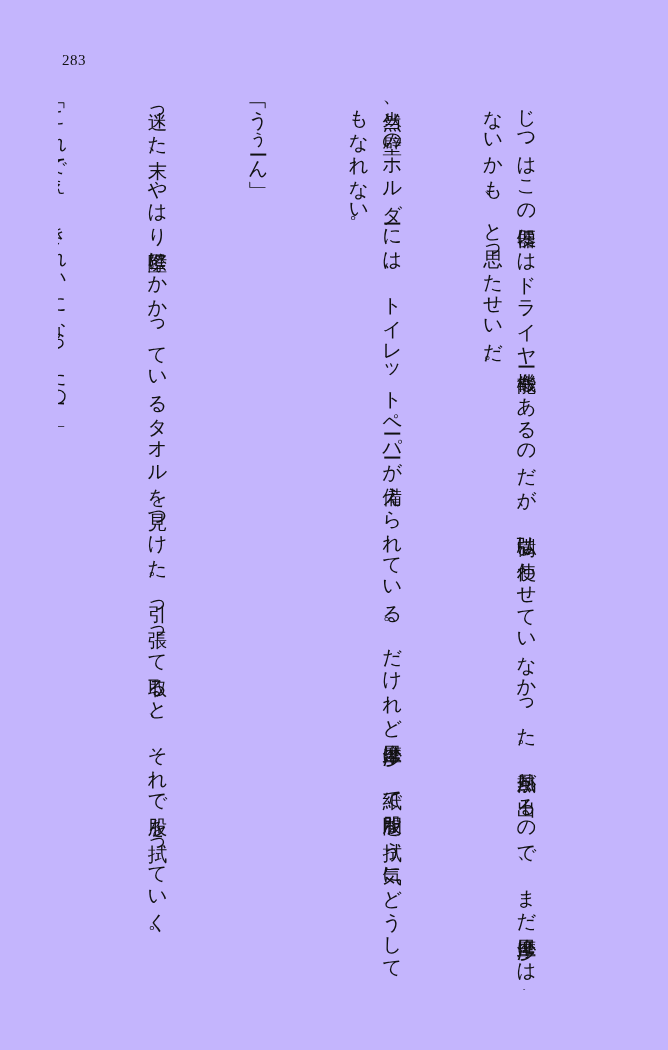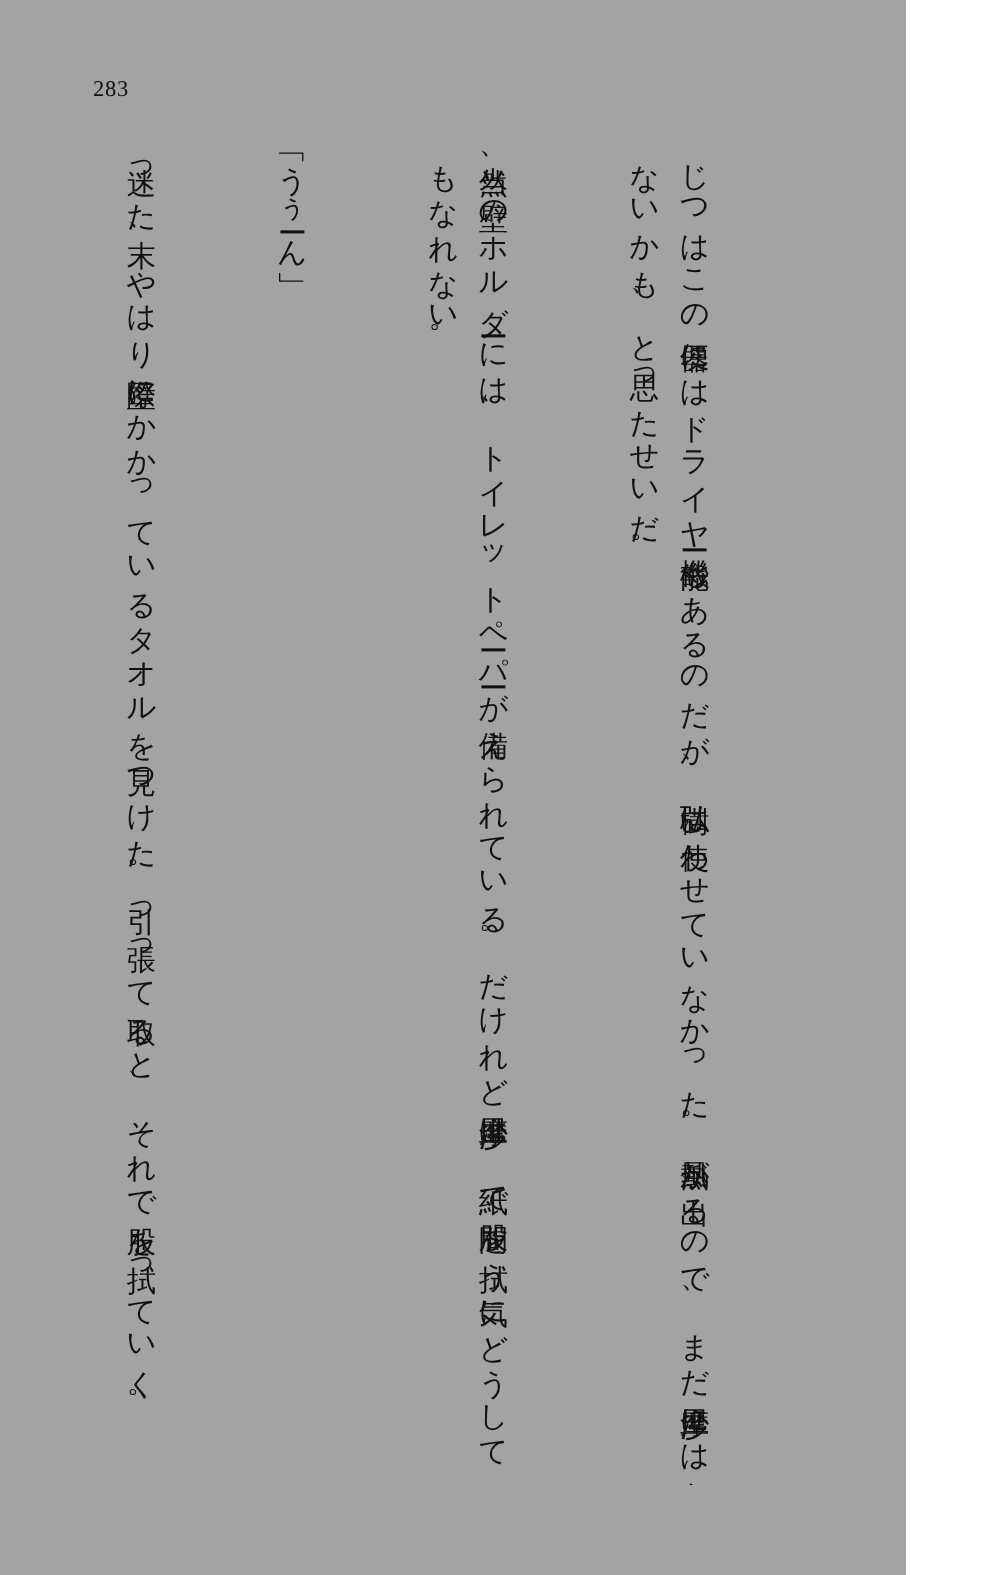--- a/index.html
+++ b/index.html
@@ -2,23 +2,23 @@
 <html><head>
 <meta charset="utf-8">
 <style>
   html, body {
     margin: 0;
     padding: 0;
     background: #ffffff;
   }
   .page {
     position: relative;
-    width: 604px;
+    width: 668px;
     height: 1050px;
-    background: #a3a3a3;
+    background: #c4b5fd;
     overflow: hidden;
     font-family: "Liberation Serif", "DejaVu Serif", serif;
     color: #111111;
   }
   .page-number {
     position: absolute;
     top: 52px;
     left: 62px;
     font-size: 15px;
     letter-spacing: 0.5px;

